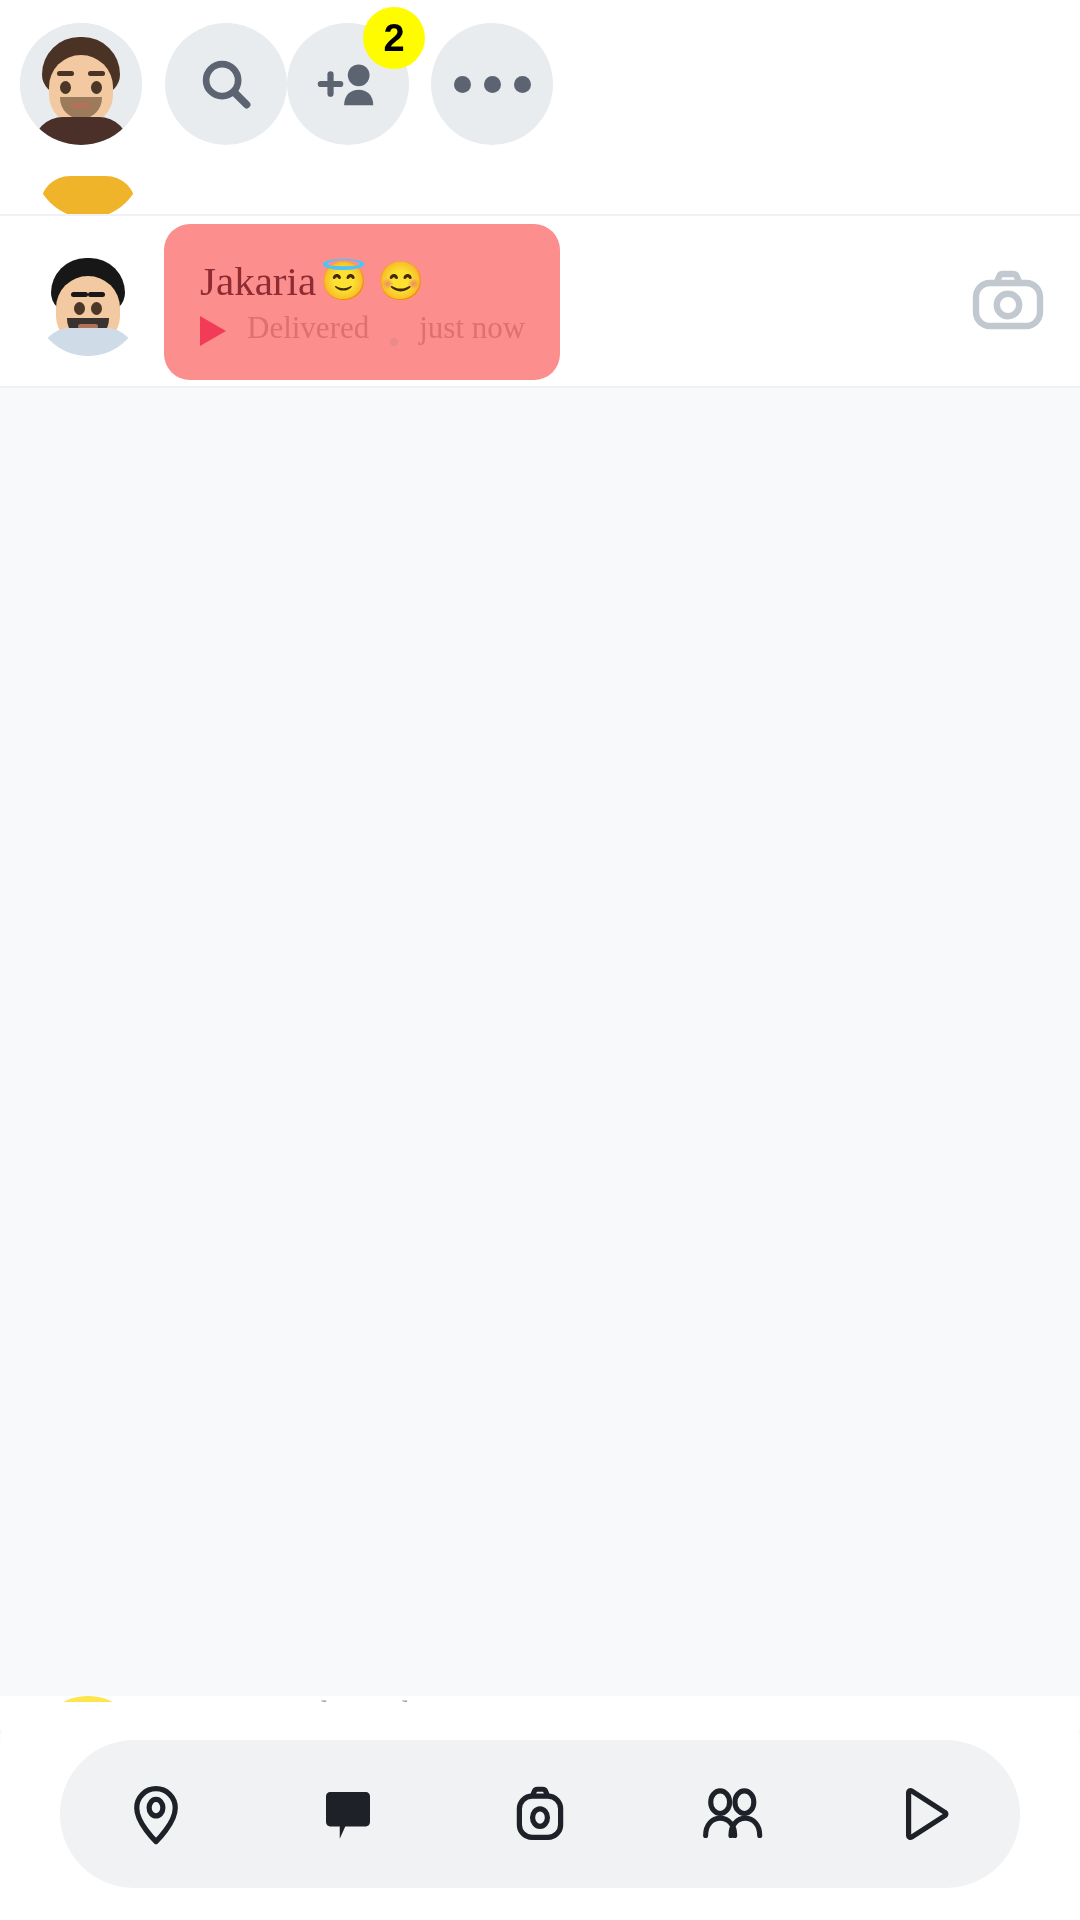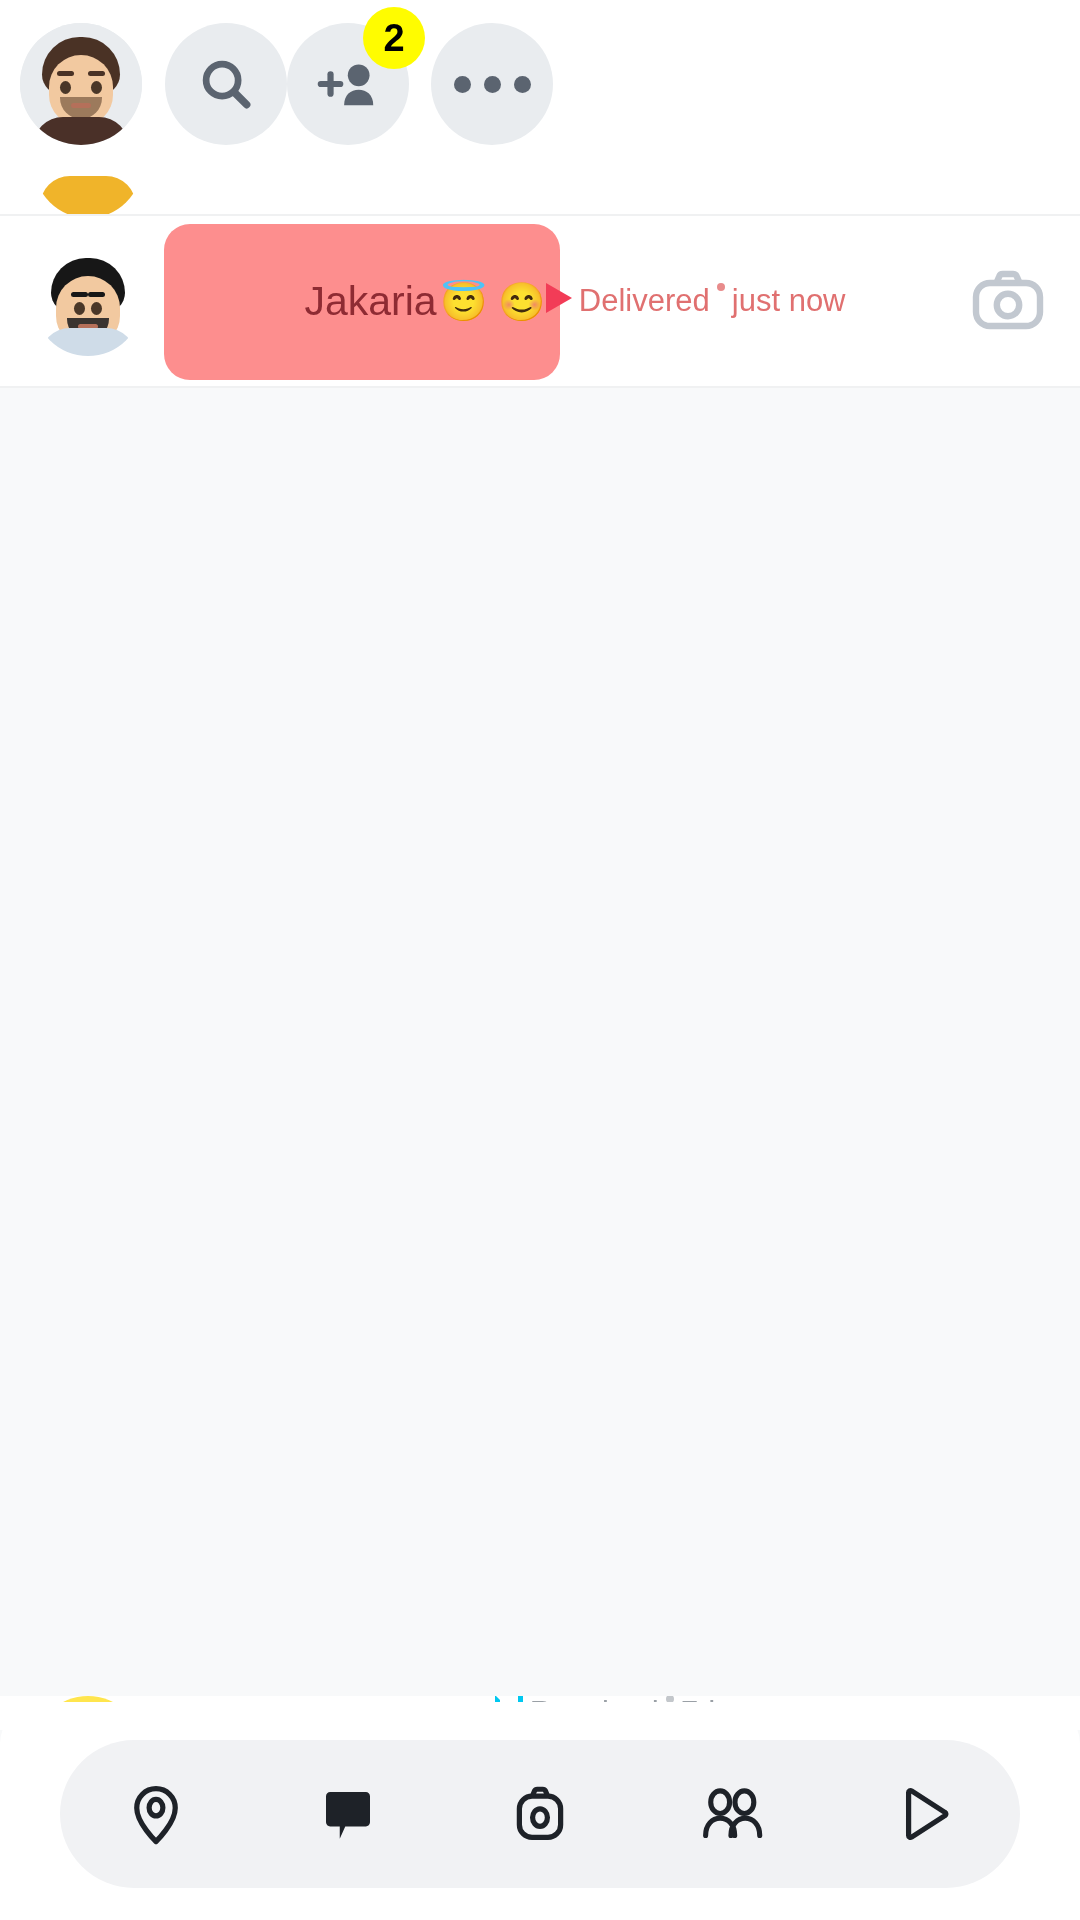--- a/index.html
+++ b/index.html
@@ -214,38 +214,40 @@
     width: 108px; height: 108px;
     flex: 0 0 auto;
     margin-right: 22px;
     position: relative;
   }
 
   .row-body {
     flex: 1 1 auto;
     min-width: 0;
     display: flex;
+    flex-direction: column;
     justify-content: center;
+    font-family: Liberation Serif, serif;
   }
 
   .row-name {
     font-size: 41px;
     color: #17181a;
     line-height: 1.16;
     white-space: nowrap;
     display: flex;
     align-items: center;
     gap: 4px;
   }
   .row-name .emo { font-size: 38px; line-height: 1; }
 
   .row-status {
     display: flex;
-    align-items: flex-start;
-    gap: 7px;
+    align-items: flex-end;
+    gap: 21px;
     margin-top: 5px;
     font-size: 31px;
     color: #9aa0a6;
     white-space: nowrap;
   }
   .row-status .sep {
     width: 8px; height: 8px;
     border-radius: 50%;
     background: #c3c7cb;
     display: inline-block;

